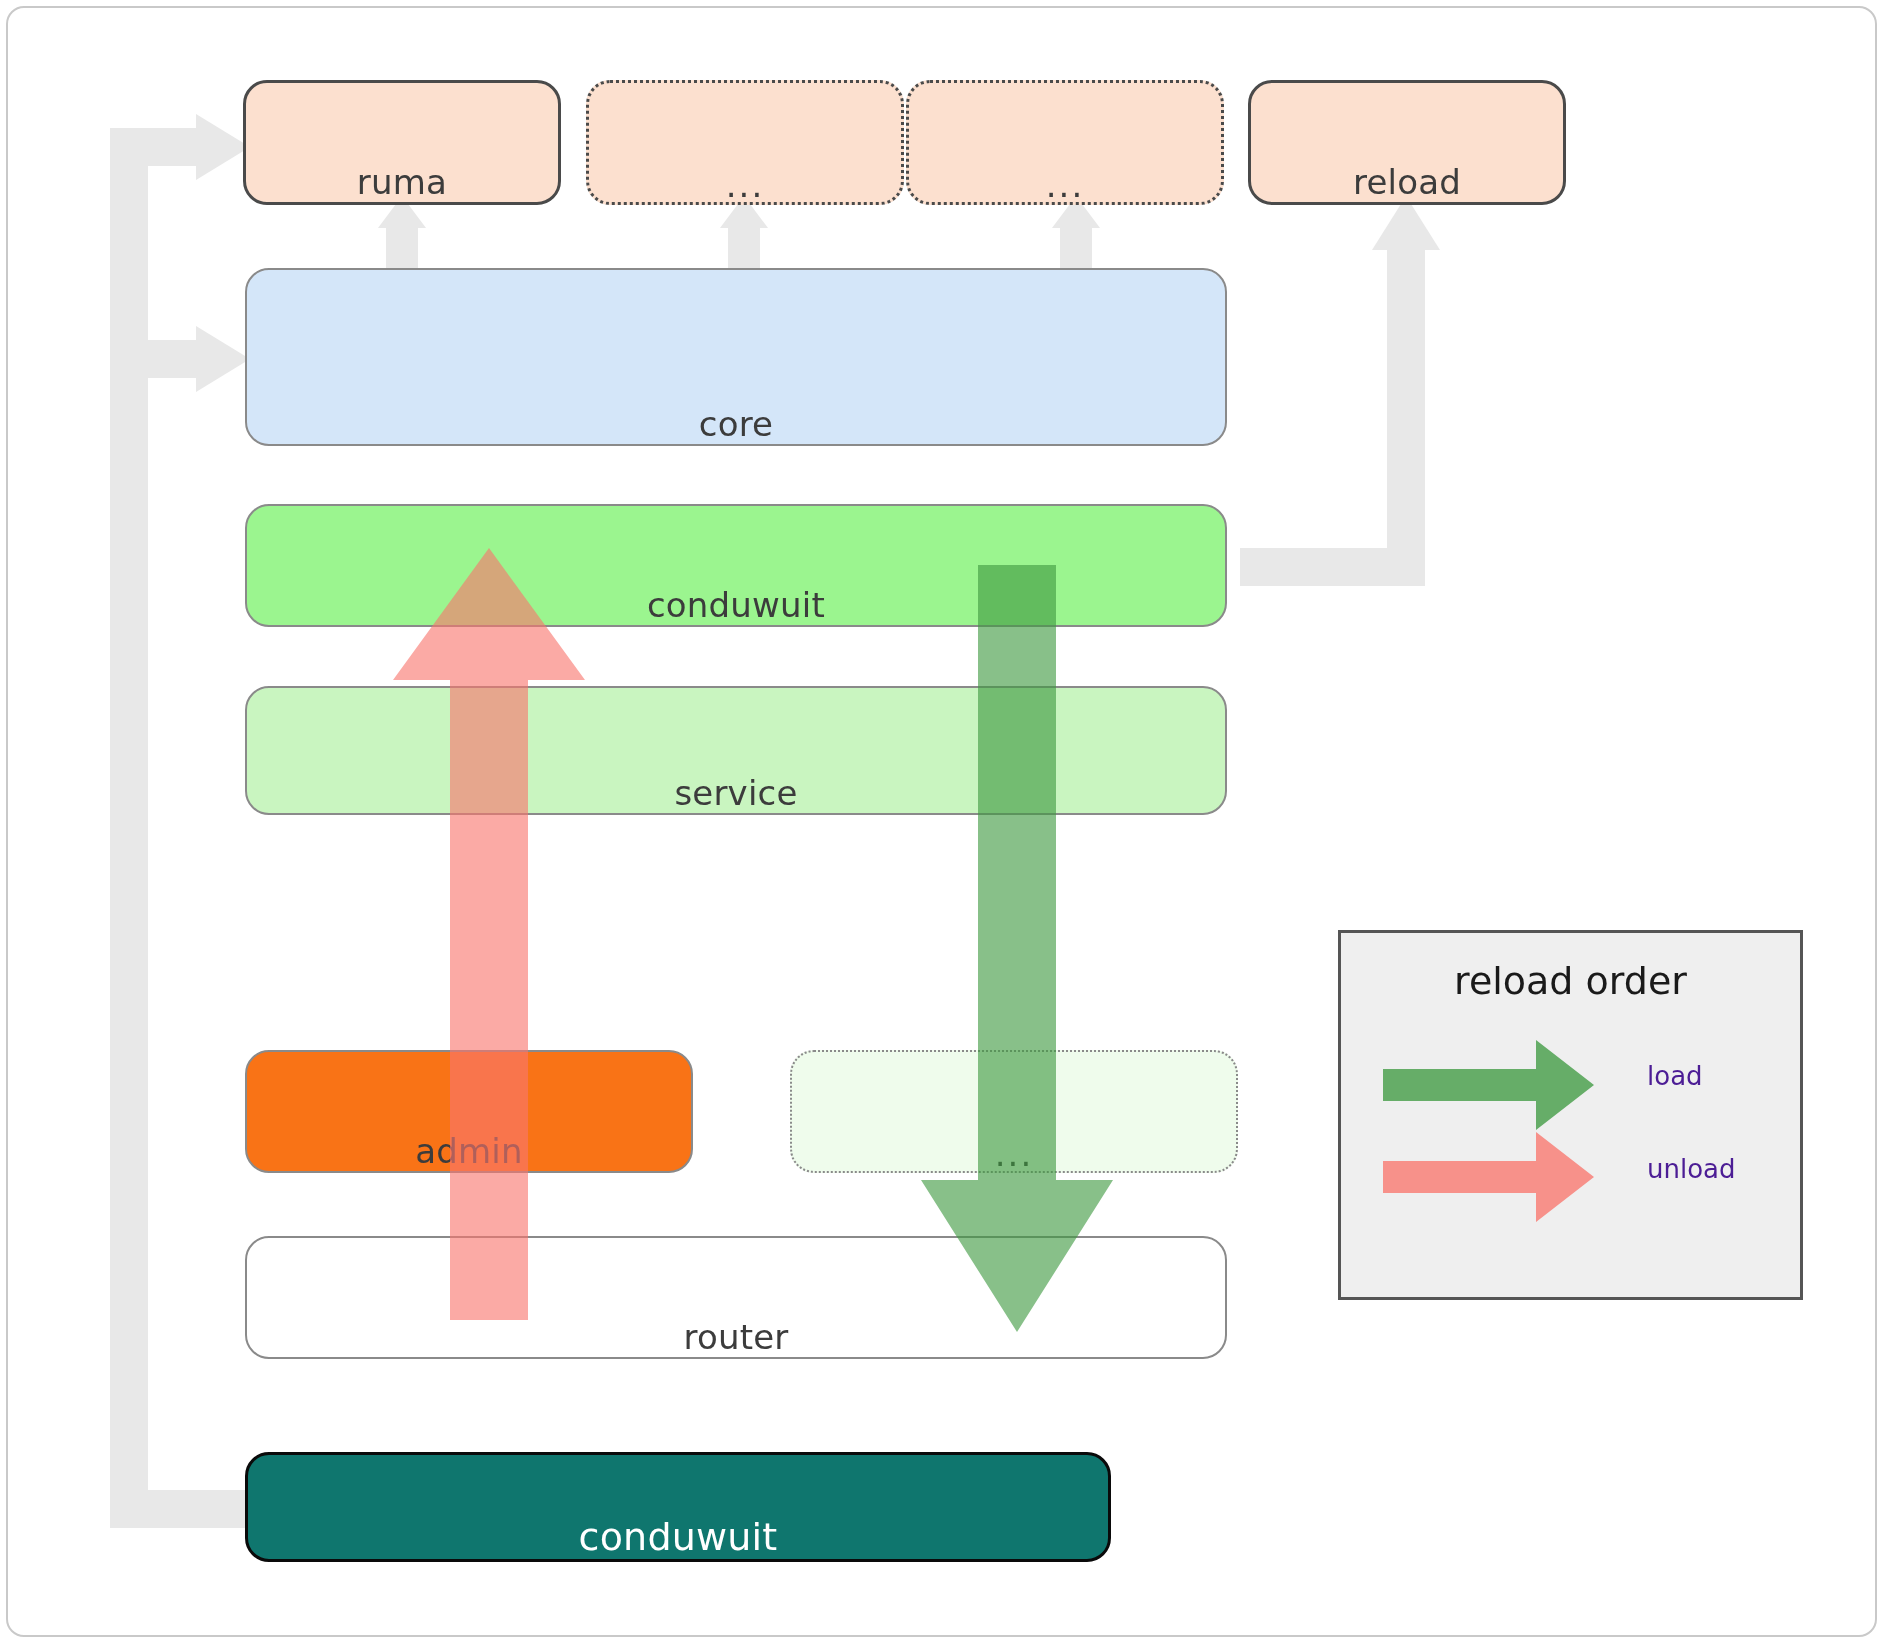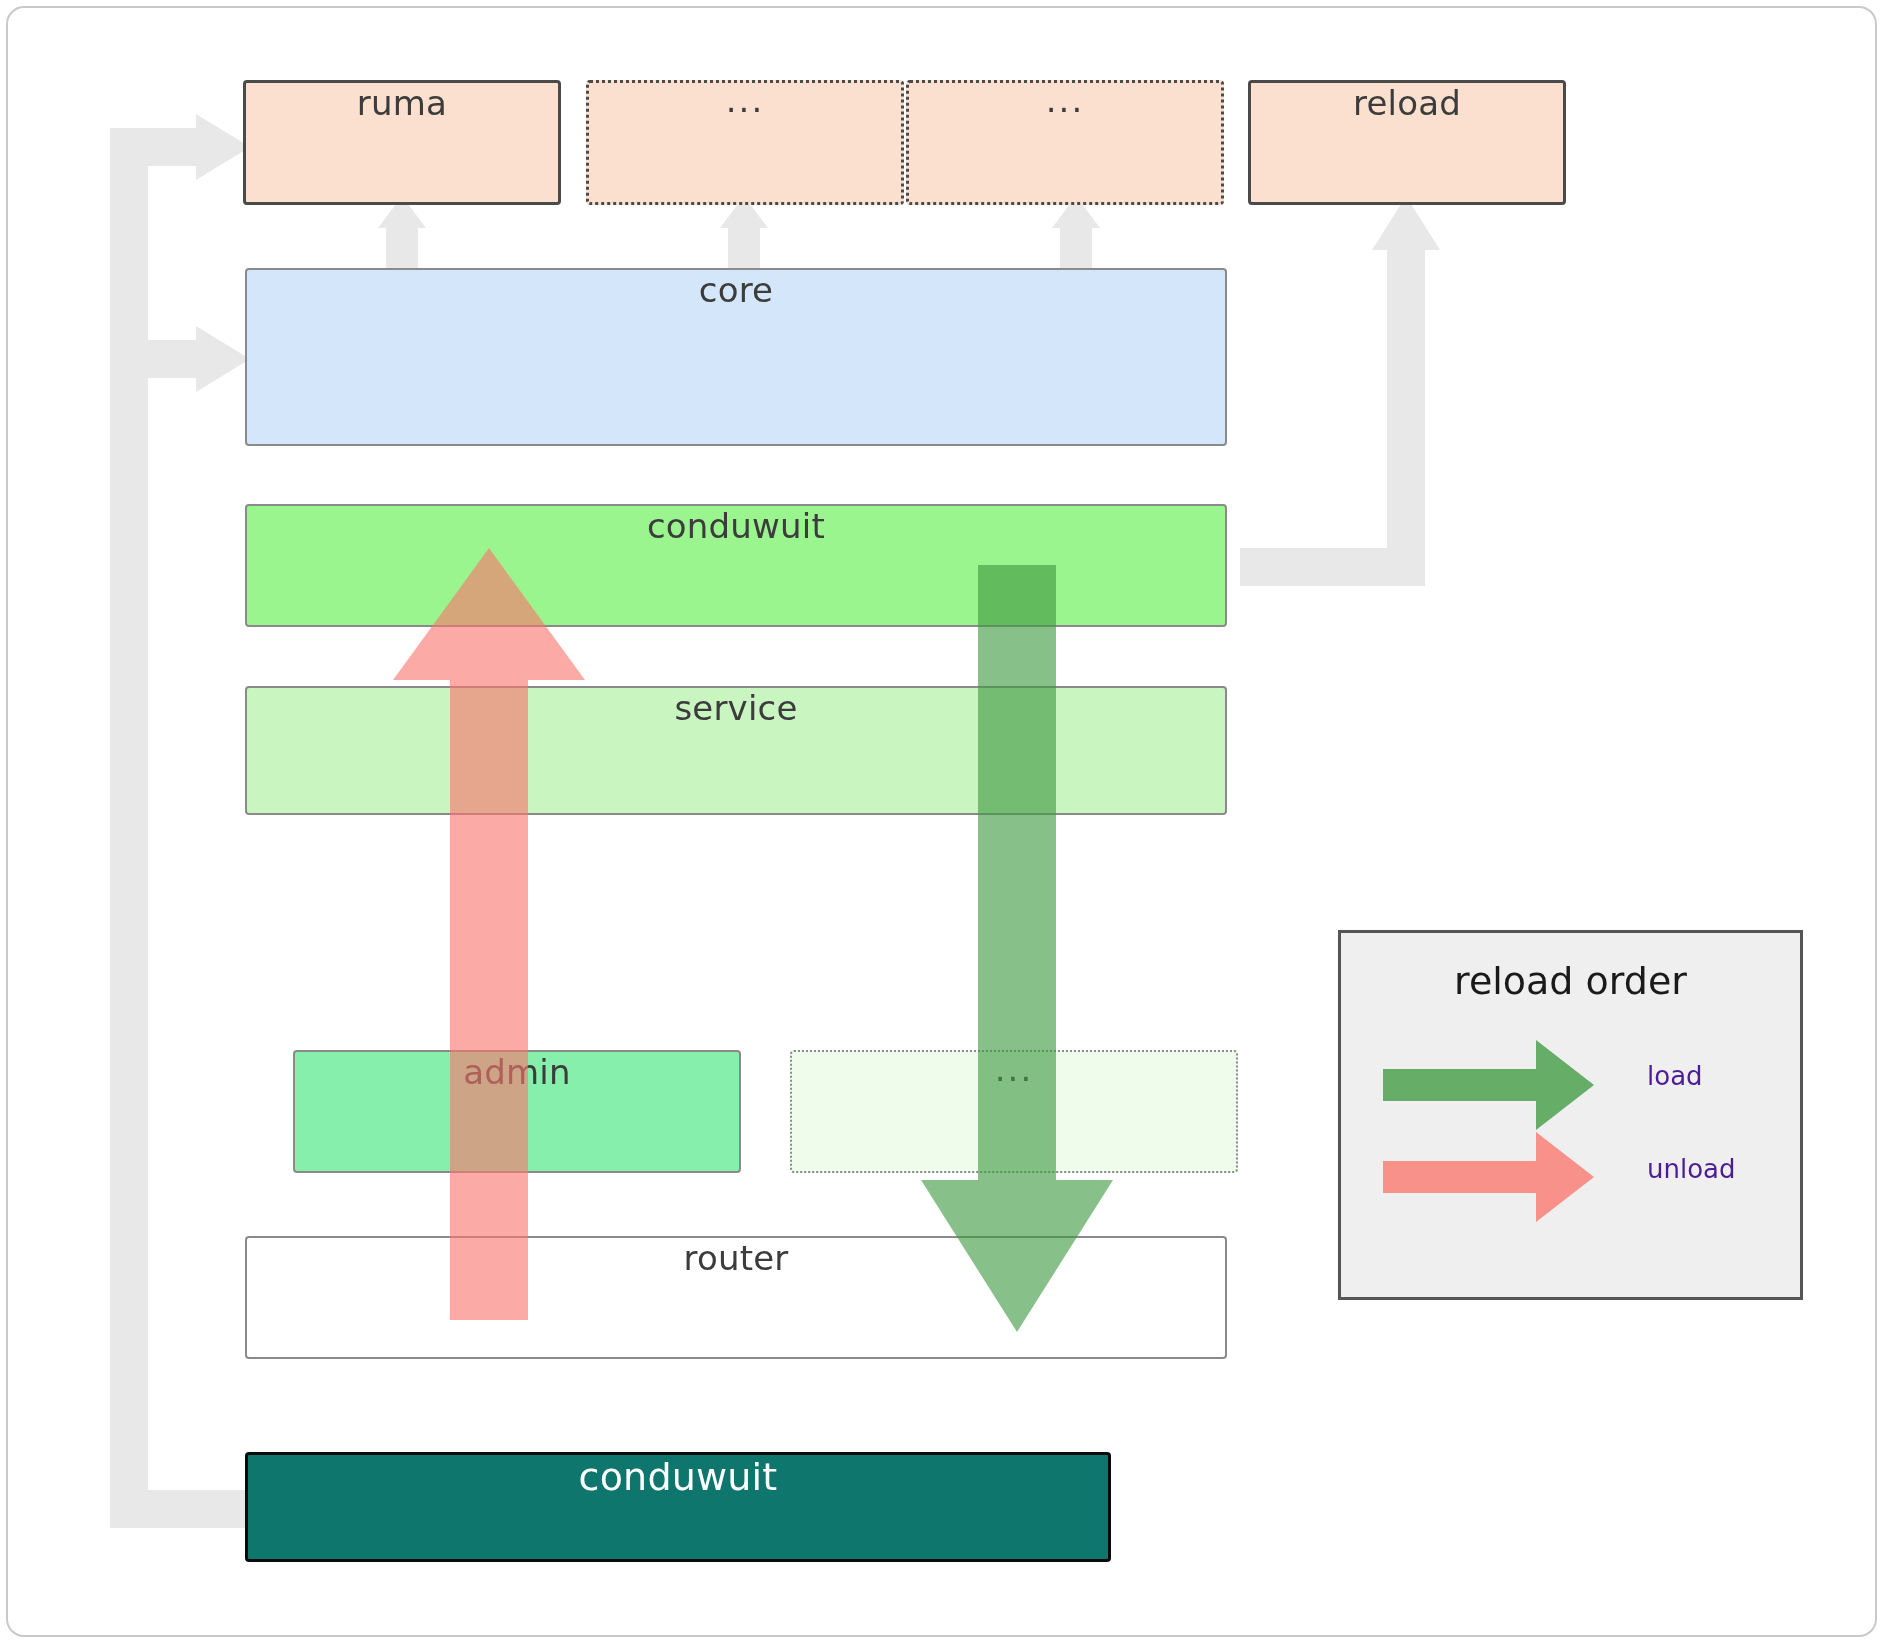--- a/index.html
+++ b/index.html
@@ -8,22 +8,22 @@
 
   .frame{
     position:absolute;left:6px;top:6px;width:1871px;height:1631px;
     border:2px solid #c9c9c9;border-radius:18px;background:#ffffff;box-sizing:border-box;
   }
 
   .svg-layer{position:absolute;left:0;top:0;width:1883px;height:1643px;}
 
   .box{
     position:absolute;box-sizing:border-box;
-    display:flex;align-items:flex-start;justify-content:center;
-    border-radius:4px;
+    display:flex;align-items:flex-end;justify-content:center;
+    border-radius:24px;
     color:#3c3c3c;
     font-size:34px;
     letter-spacing:.2px;
   }
   .box.solid{border:3px solid #4a4a4a;}
   .box.dotted{border:3px dotted #4a4a4a;}
   .box.thin{border:2px solid #8a8a8a;}
   .box.thin-dotted{border:2px dotted #8a8a8a;}
 
   .ellipsis{font-size:34px;line-height:1;letter-spacing:2px;}
@@ -106,21 +106,21 @@
 
   <div class="box thin" style="left:245px;top:504px;width:982px;height:123px;background:#9bf58f;">
     <span>conduwuit</span>
   </div>
 
   <div class="box thin" style="left:245px;top:686px;width:982px;height:129px;background:#c9f5c0;">
     <span>service</span>
   </div>
 
 
-  <div class="box thin" style="left:245px;top:1050px;width:448px;height:123px;background:#86efac;margin-left:48px;">
+  <div class="box thin" style="left:245px;top:1050px;width:448px;height:123px;background:#f97316;">
     <span>admin</span>
   </div>
 
   <div class="box thin-dotted" style="left:790px;top:1050px;width:448px;height:123px;background:#effcec;">
     <span class="ellipsis">...</span>
   </div>
 
   <div class="box thin" style="left:245px;top:1236px;width:982px;height:123px;background:#ffffff;">
     <span>router</span>
   </div>

